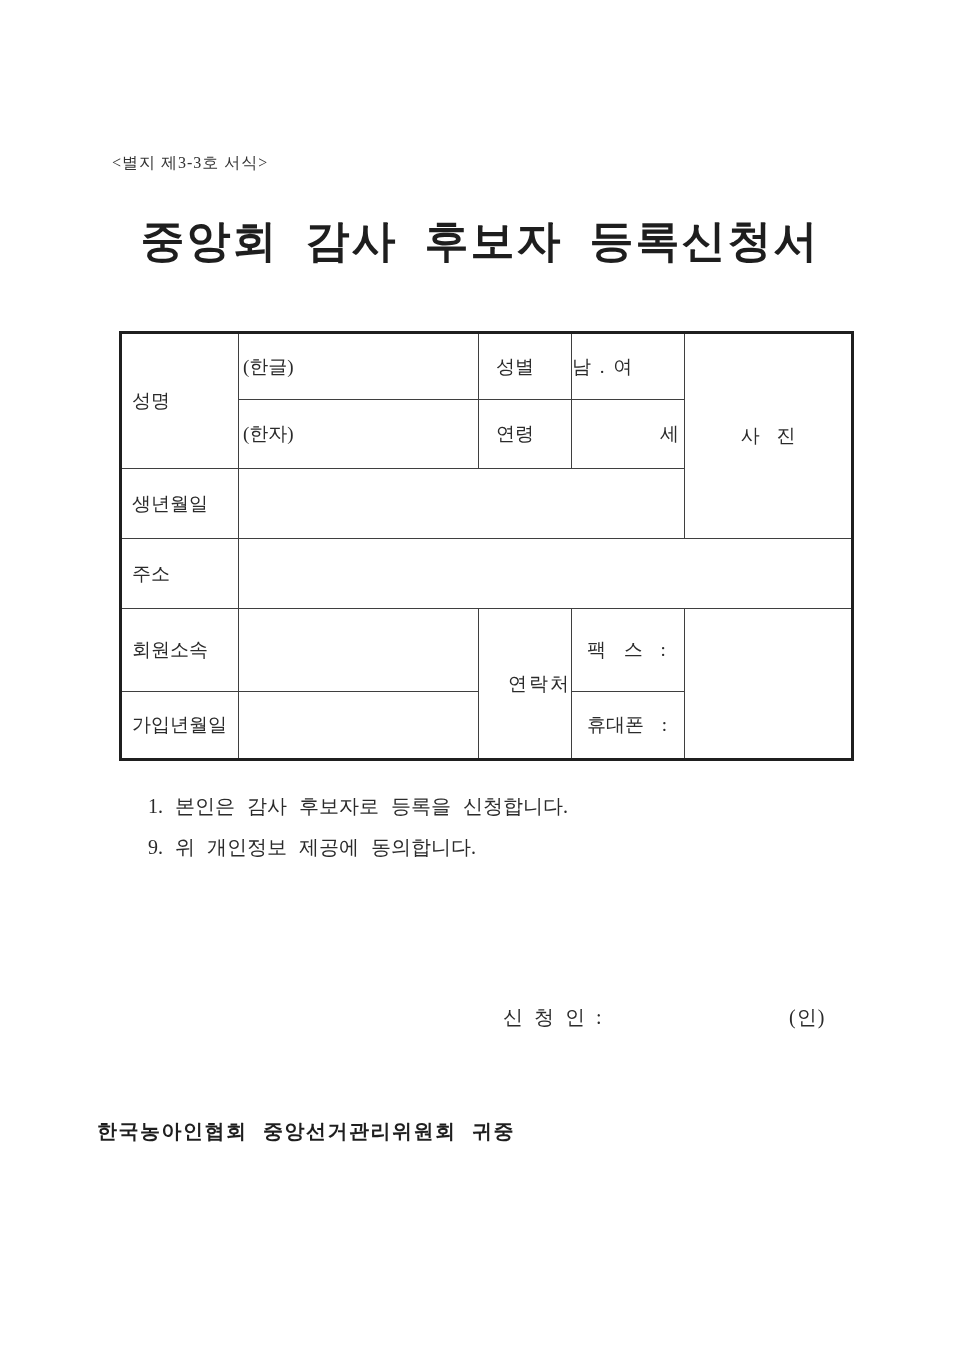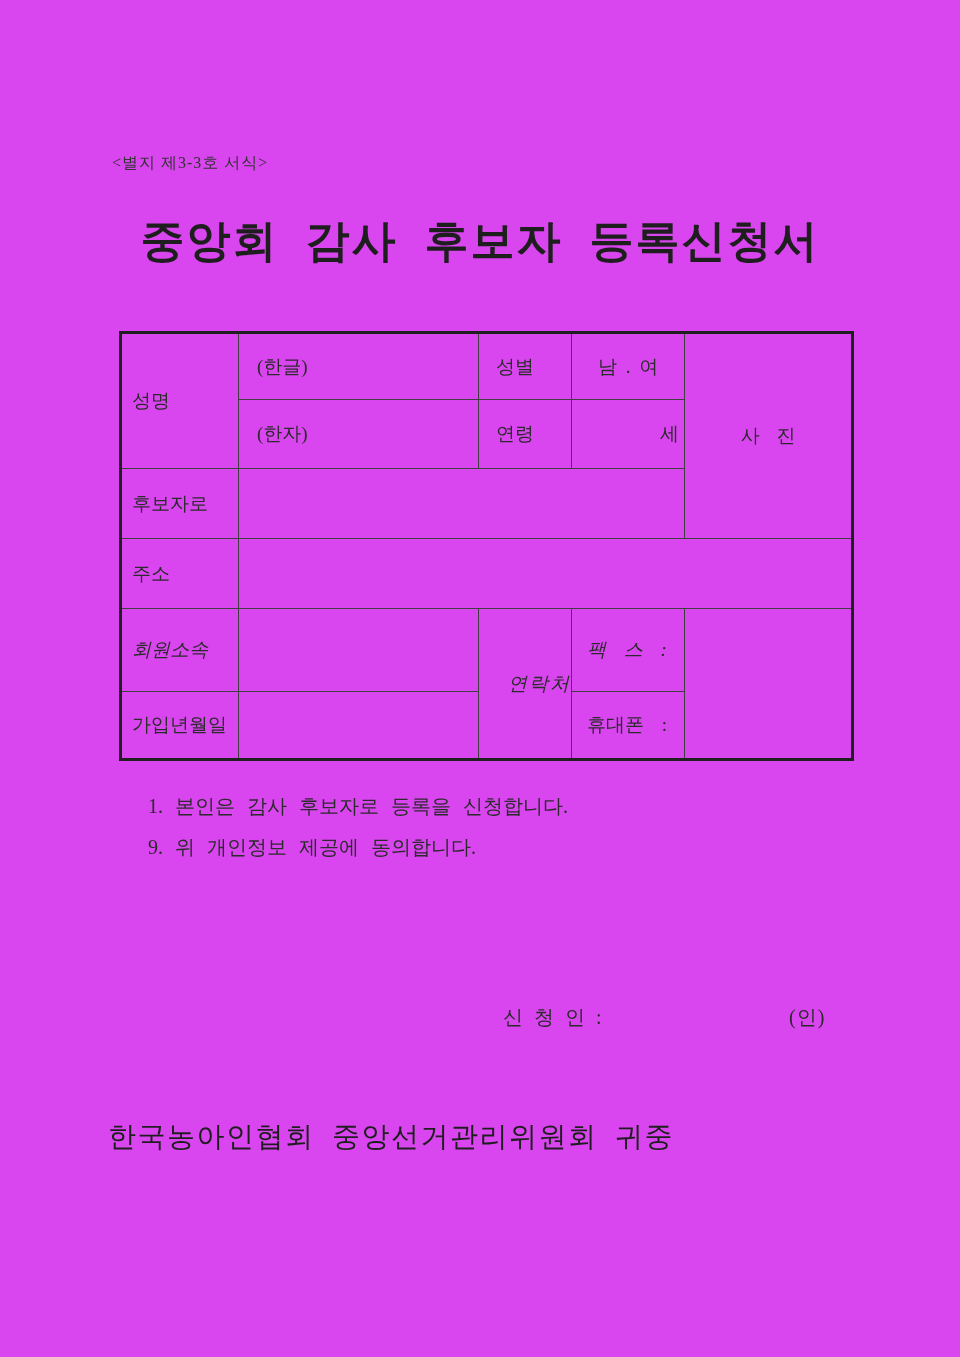--- a/index.html
+++ b/index.html
@@ -2,21 +2,21 @@
 <html><head>
 <meta charset="utf-8">
 <style>
   * { margin: 0; padding: 0; box-sizing: border-box; }
   html, body { background: #888; }
   .page {
     position: relative;
     width: 960px;
     height: 1357px;
     margin: 0 auto;
-    background: #d946ef;
+    background: #ffffff;
     font-family: "Liberation Serif", "DejaVu Serif", serif;
     color: #2b2b2b;
     overflow: hidden;
   }
   .form-code {
     position: absolute;
     left: 112px;
     top: 153px;
     font-size: 16px;
     letter-spacing: 1px;
@@ -50,34 +50,34 @@
     font-size: 19px;
     vertical-align: middle;
     white-space: nowrap;
     overflow: hidden;
     color: #2b2b2b;
   }
   tr.r1 { height: 67px; }
   tr.r2 { height: 69px; }
   tr.r3 { height: 70px; }
   tr.r4 { height: 70px; }
-  tr.r5 { height: 83px; font-style: italic; }
+  tr.r5 { height: 83px; }
   tr.r6 { height: 68px; }
   td.lbl {
     text-align: justify;
     text-align-last: justify;
     padding: 0 10px;
   }
   td.lbl-mid {
     text-align: justify;
     text-align-last: justify;
     padding: 0 17px;
   }
-  td.val { padding-left: 18px; text-align: left; }
-  td.gender-val { text-align: center; word-spacing: 4px; }
+  td.val { padding-left: 4px; text-align: left; }
+  td.gender-val { word-spacing: 4px; }
   td.age-val { text-align: right; padding-right: 5px; }
   td.photo-cell { text-align: center; word-spacing: 12px; }
   td.contact-cell { text-align: right; letter-spacing: 2px; }
   td.fax-cell { padding-left: 15px; text-align: left; word-spacing: 13px; }
   td.hr-gray { border-bottom: 2.5px solid #777; }
   .statements {
     position: absolute;
     left: 148px;
     top: 786px;
     font-size: 20px;
@@ -101,24 +101,24 @@
     top: 1004px;
     width: 100%;
     height: 30px;
     font-size: 20px;
     color: #2b2b2b;
   }
   .sig-line .applicant { position: absolute; left: 503px; word-spacing: 6px; }
   .sig-line .seal { position: absolute; left: 789px; letter-spacing: 1px; }
   .recipient {
     position: absolute;
-    left: 108px;
+    left: 97px;
     top: 1118px;
-    font-size: 28px;
-    font-weight: normal;
+    font-size: 20px;
+    font-weight: bold;
     letter-spacing: 1.5px;
     word-spacing: 9px;
     color: #1e1e1e;
   }
 </style>
 </head>
 <body>
 
 <div class="page">
 
@@ -141,21 +141,21 @@
         <td class="lbl-mid hr-gray">성별</td>
         <td class="gender-val hr-gray">남 . 여</td>
         <td class="photo-cell" rowspan="3">사 진</td>
       </tr>
       <tr class="r2">
         <td class="val">(한자)</td>
         <td class="lbl-mid">연령</td>
         <td class="age-val">세</td>
       </tr>
       <tr class="r3">
-        <td class="lbl">후보자로</td>
+        <td class="lbl">생년월일</td>
         <td colspan="3"></td>
       </tr>
       <tr class="r4">
         <td class="lbl hr-gray">주소</td>
         <td colspan="4" class="hr-gray"></td>
       </tr>
       <tr class="r5">
         <td class="lbl">회원소속</td>
         <td></td>
         <td class="contact-cell" rowspan="2">연락처</td>

